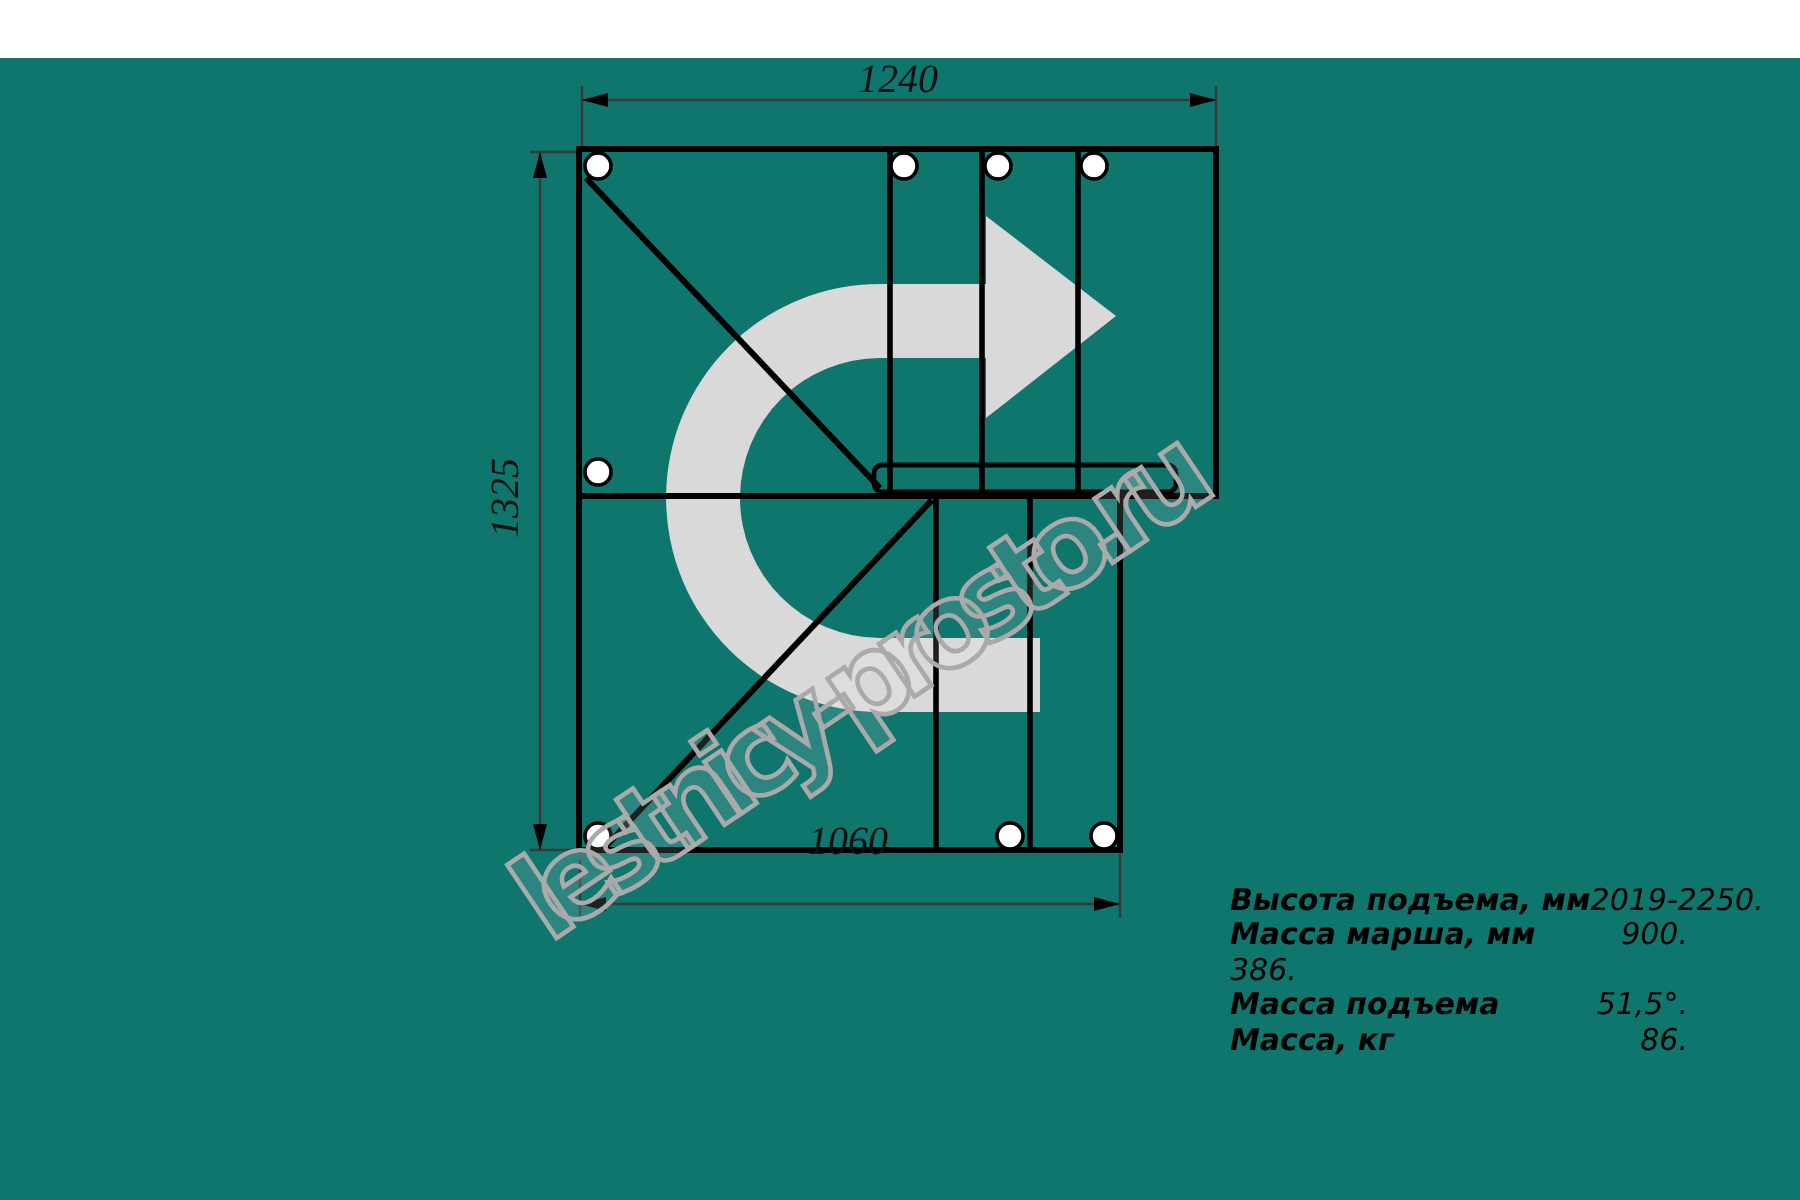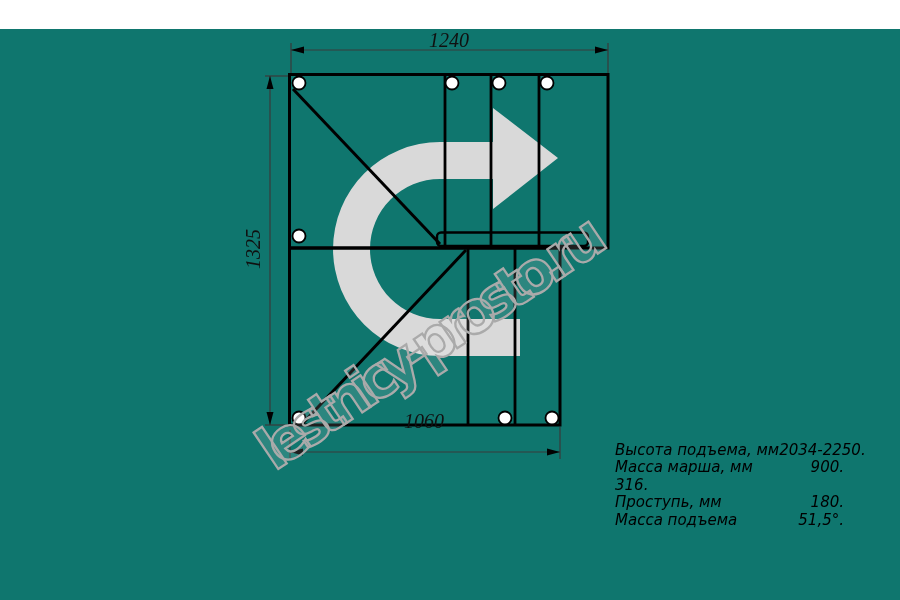--- a/index.html
+++ b/index.html
@@ -7,21 +7,21 @@
          font-family:"DejaVu Sans",sans-serif;margin-top:29px;}
   #plan-svg{position:absolute;left:0;top:0;}
   .dim-label{position:absolute;font:italic 20px "Liberation Serif",serif;color:#101010;
              text-align:center;width:120px;}
   #dim-top{left:389px;top:0px;}
   #dim-bottom{left:364px;top:381px;}
   #dim-left{left:194px;top:208px;height:24px;transform:rotate(-90deg);}
   .specs{position:absolute;left:615px;top:413px;width:229px;
          font:italic 15px "DejaVu Sans",sans-serif;color:#000;}
   .spec-row{display:flex;justify-content:space-between;line-height:17.4px;white-space:nowrap;}
-  .spec-label{text-align:left;}
+  .spec-label{text-align:left;font-weight:bold;}
   .spec-value{text-align:right;}
   .watermark{position:absolute;left:244px;top:398px;transform:rotate(-34deg);
              transform-origin:0 0;font:bold 58px "DejaVu Sans",sans-serif;
              letter-spacing:-0.18em;white-space:nowrap;
              color:rgba(255,255,255,0.12);-webkit-text-stroke:2.3px #aaaaaa;}
 </style>
 </head>
 <body>
 
 <div id="stage">
@@ -92,32 +92,32 @@
 
   <div class="dim-label" id="dim-top">1240</div>
   <div class="dim-label" id="dim-left">1325</div>
   <div class="dim-label" id="dim-bottom">1060</div>
 
   <div class="watermark">lestnicy-prosto.ru</div>
 
   <div class="specs">
     <div class="spec-row">
       <span class="spec-label">Высота подъема, мм</span>
-      <span class="spec-value">2034-2250.</span>
+      <span class="spec-value">2019-2250.</span>
     </div>
     <div class="spec-row">
       <span class="spec-label">Масса марша, мм</span>
       <span class="spec-value">900.</span>
     </div>
     <div class="spec-row">
-      <span class="spec-value">316.</span>
-    </div>
-    <div class="spec-row">
-      <span class="spec-label">Проступь, мм</span>
-      <span class="spec-value">180.</span>
+      <span class="spec-value">386.</span>
     </div>
     <div class="spec-row">
       <span class="spec-label">Масса подъема</span>
       <span class="spec-value">51,5°.</span>
+    </div>
+    <div class="spec-row">
+      <span class="spec-label">Масса, кг</span>
+      <span class="spec-value">86.</span>
     </div>
   </div>
 
 </div>
 
 </body></html>

